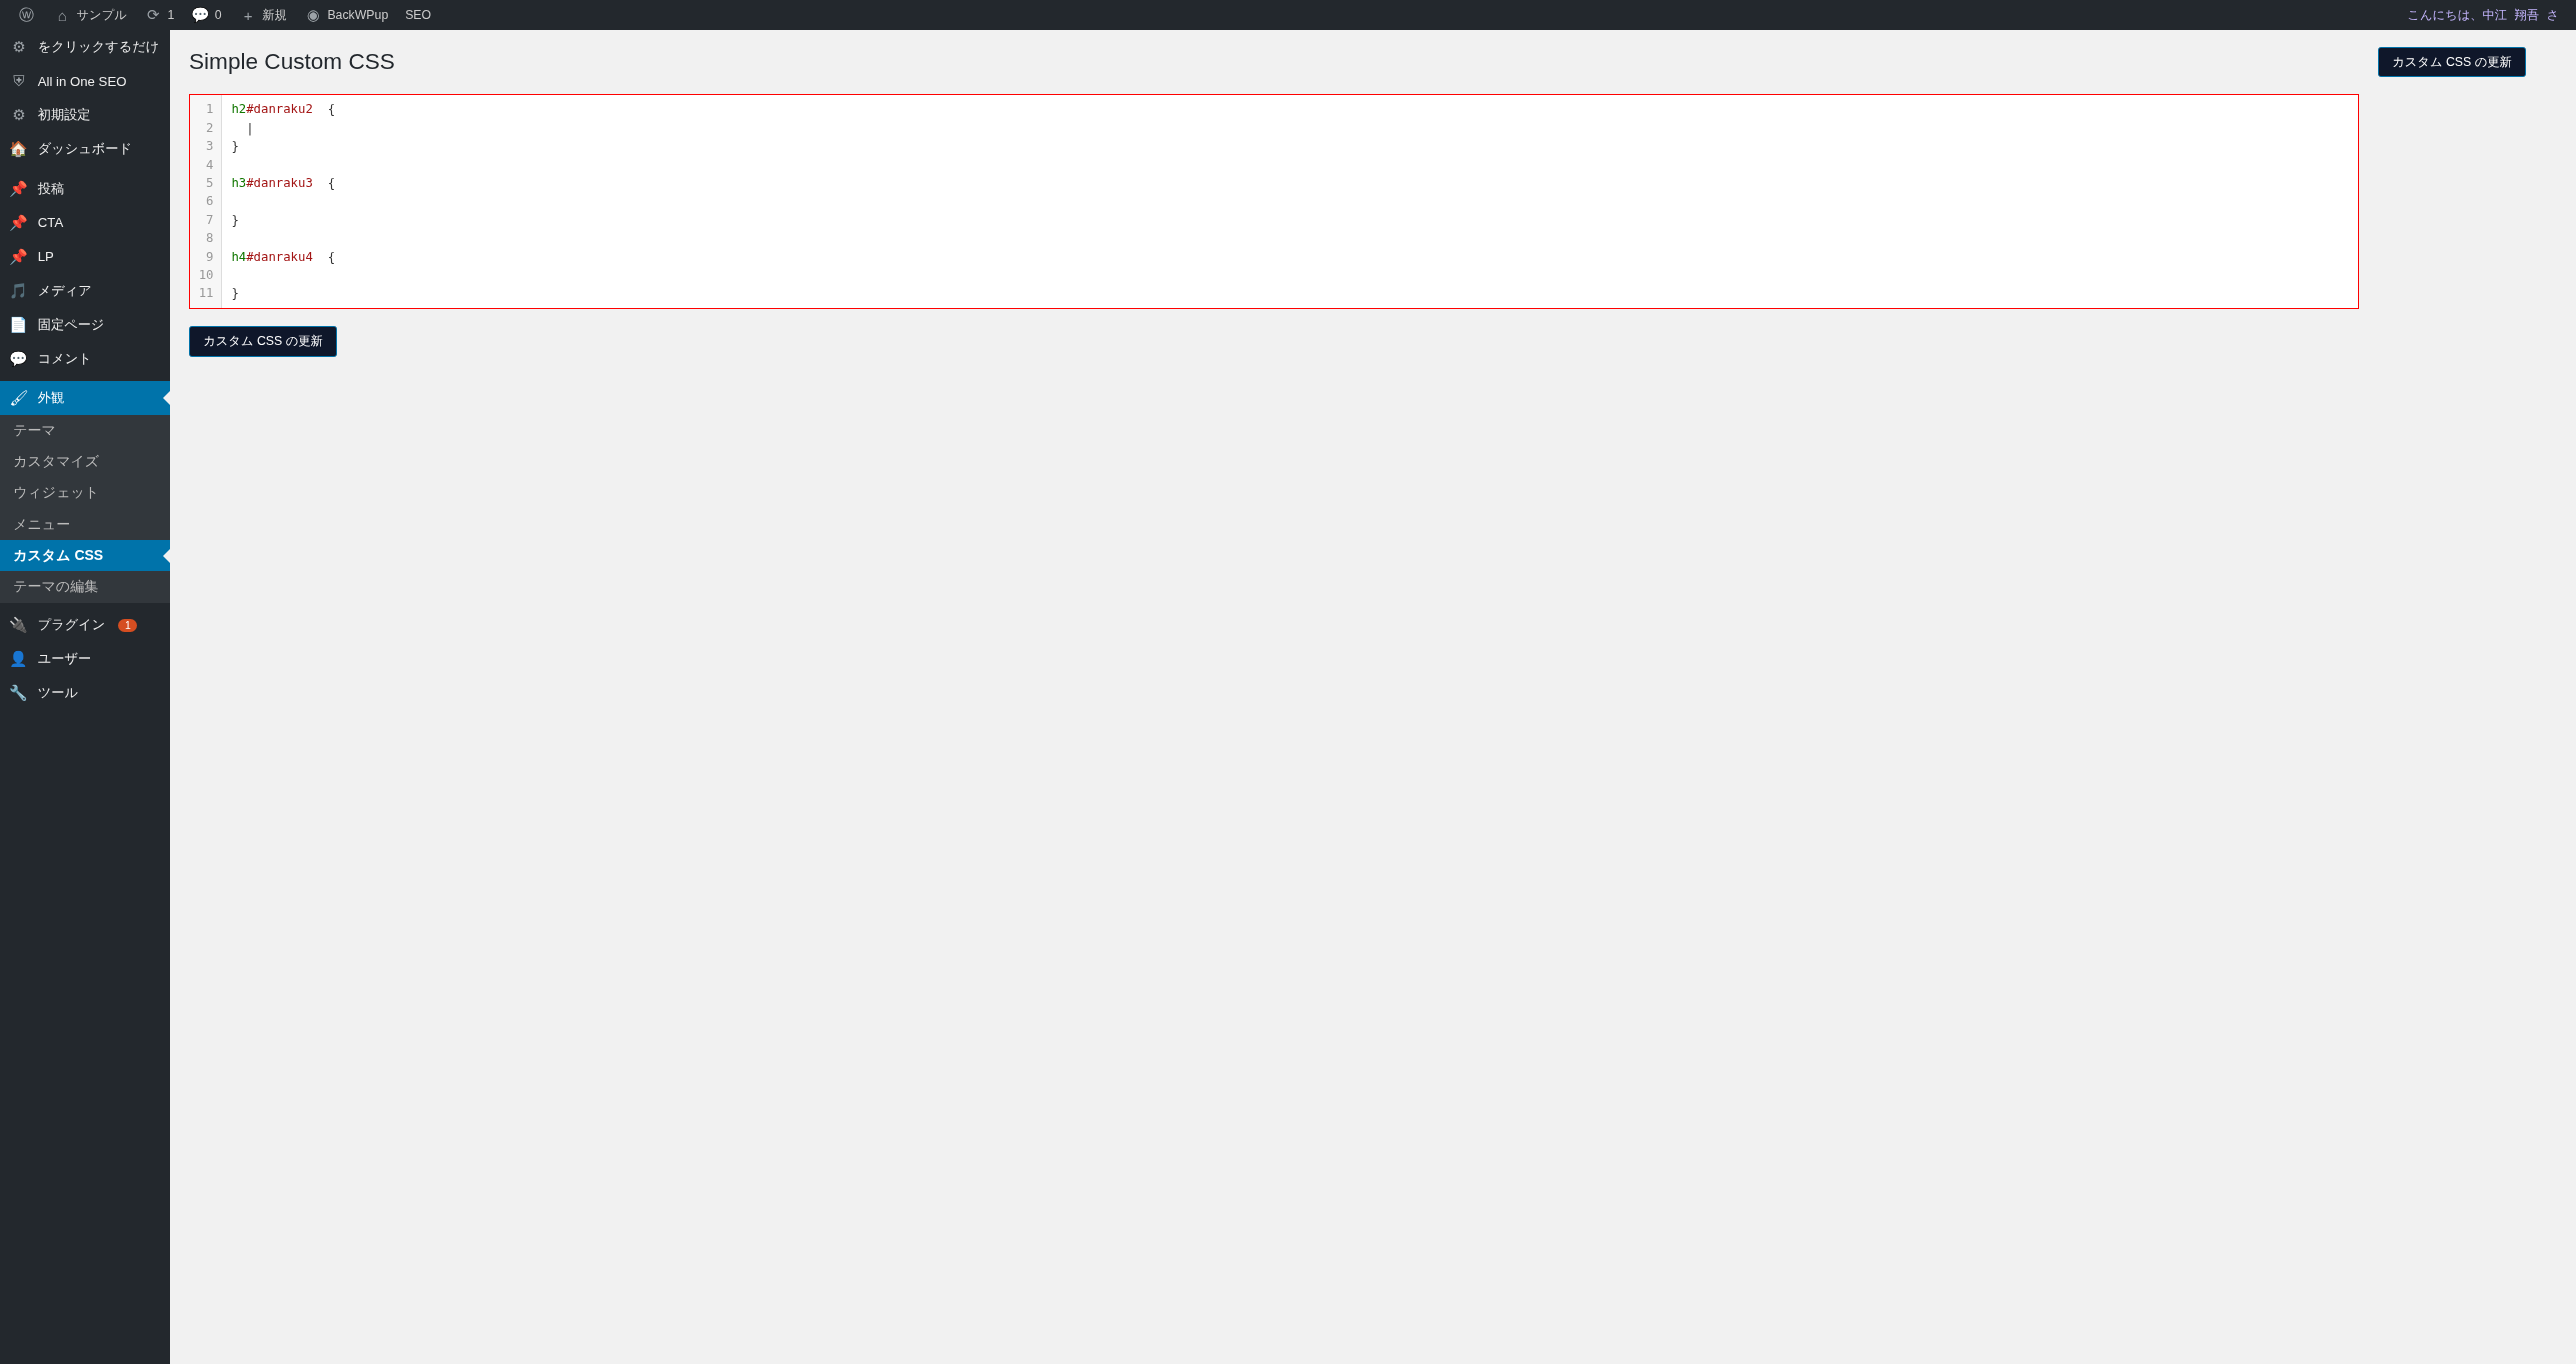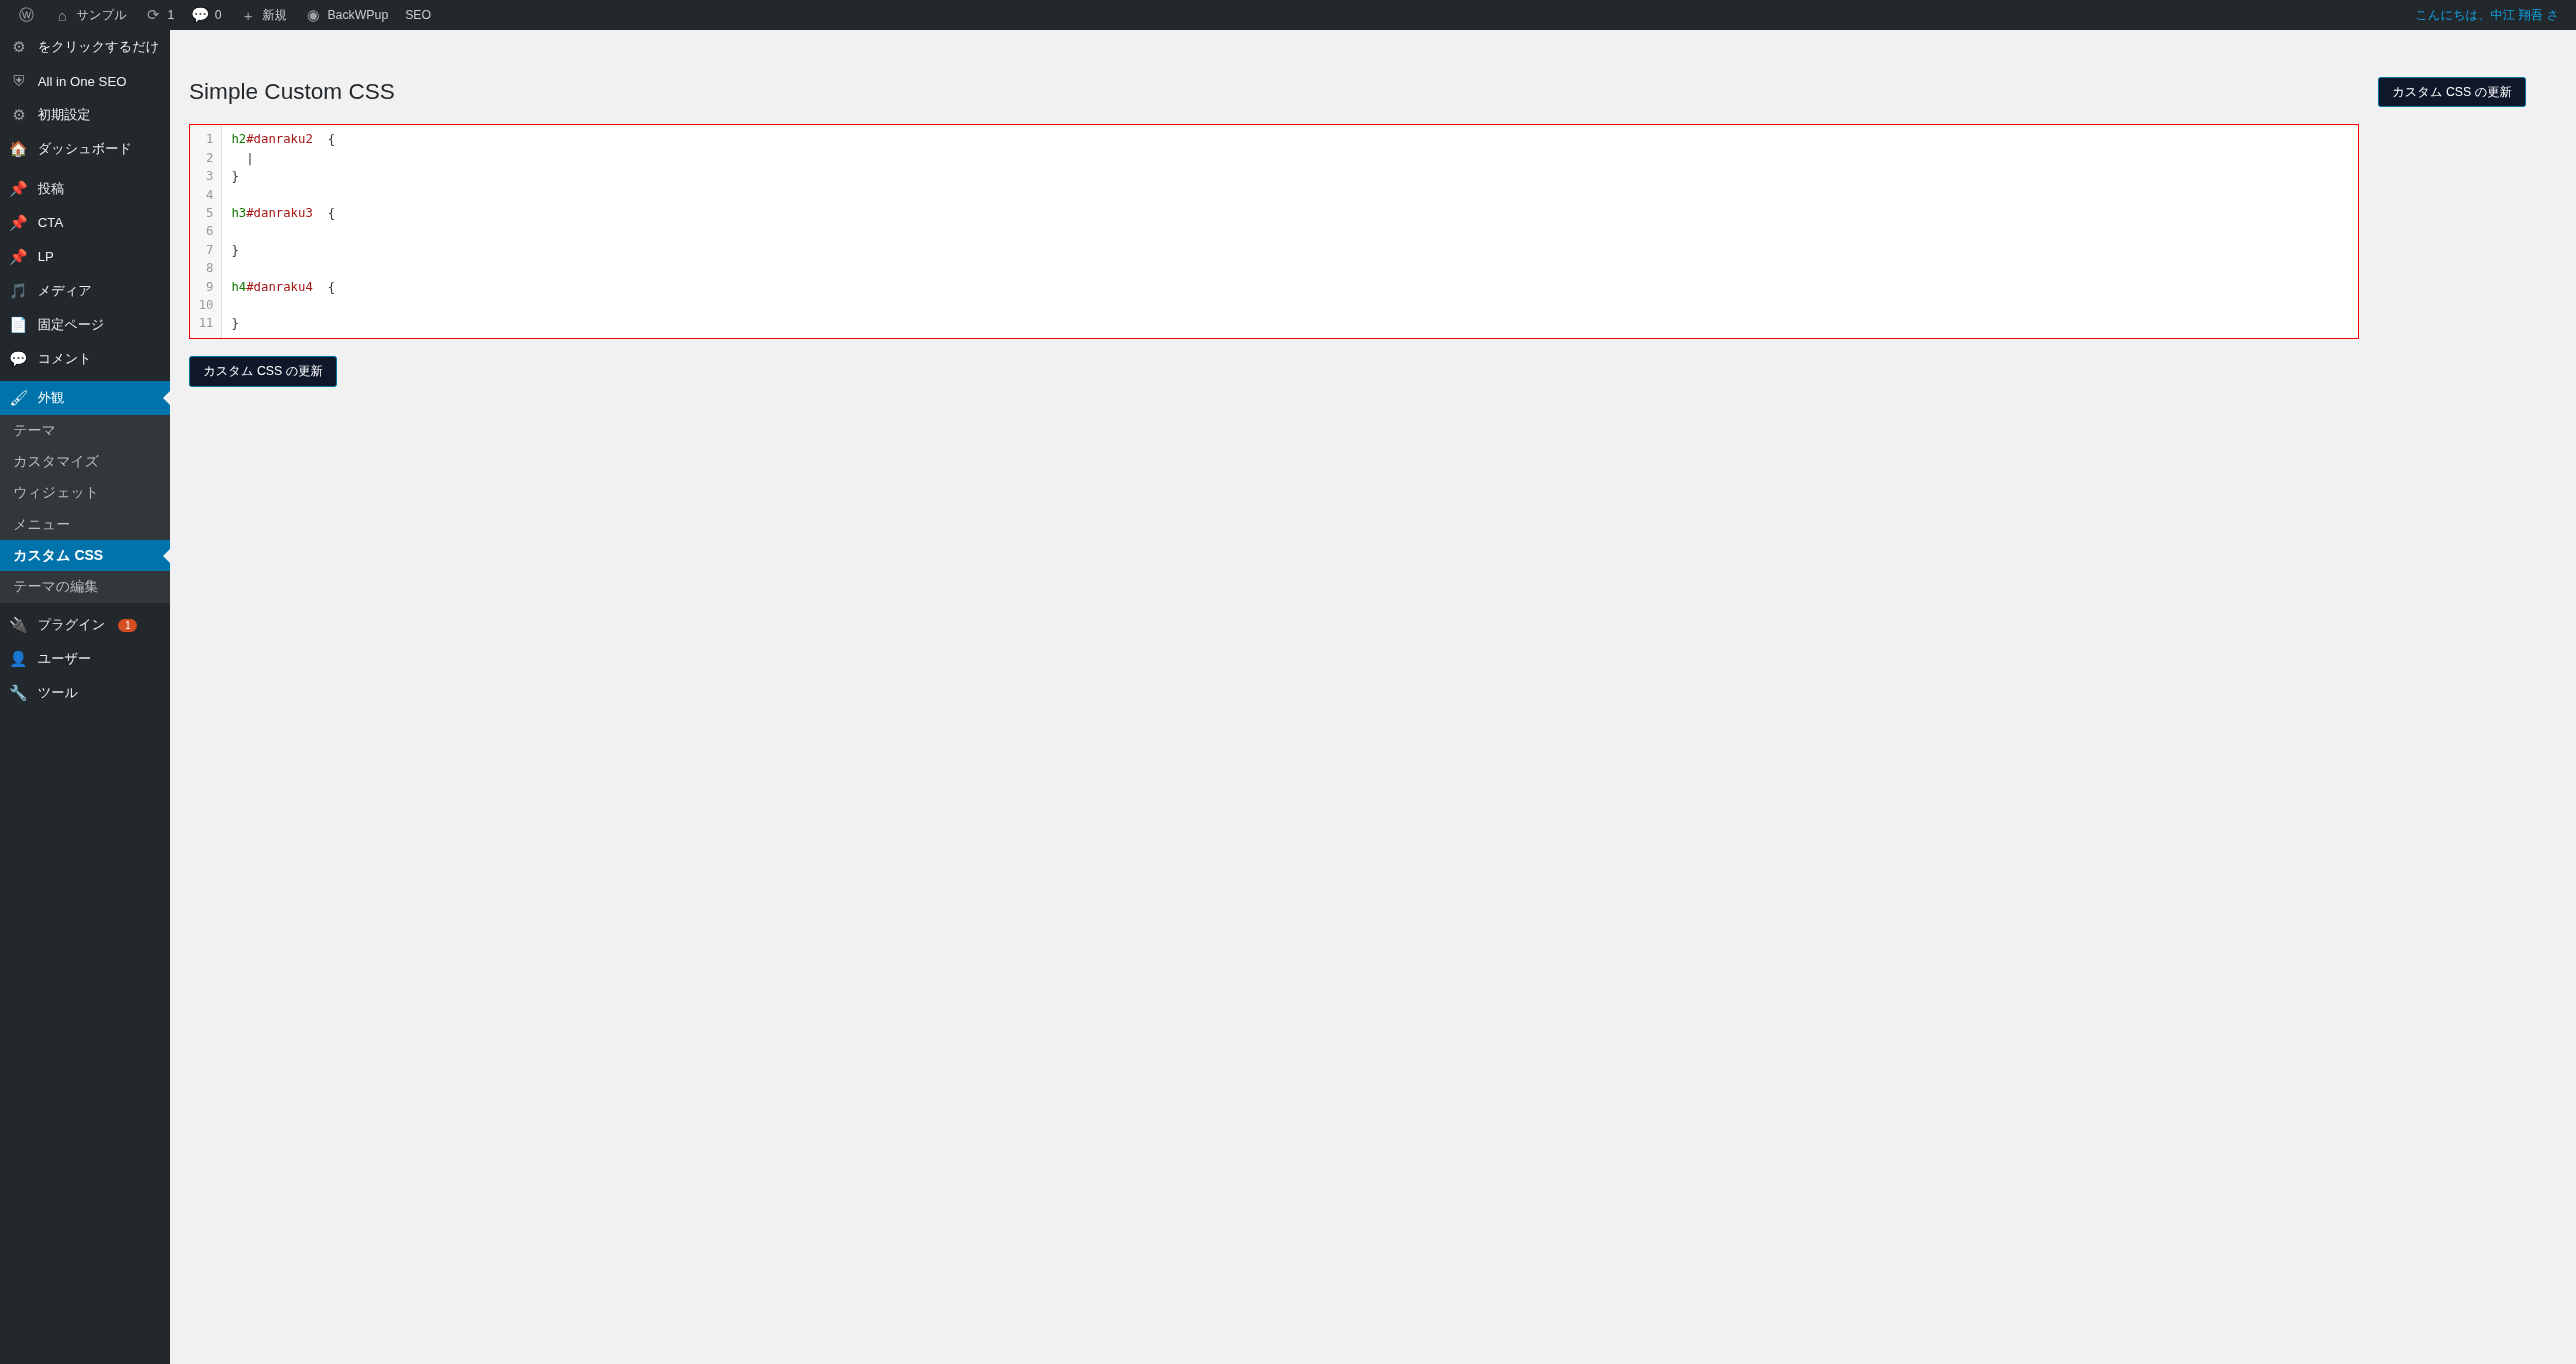--- a/index.html
+++ b/index.html
@@ -1,32 +1,32 @@
 <!DOCTYPE html>
 <html style="font-size:15px"><head>
 <meta charset="utf-8">
 <style>
 * { margin:0; padding:0; box-sizing:border-box; }
 body { font-family:-apple-system,BlinkMacSystemFont,"Segoe UI",sans-serif; font-size:12.3px; background:#f1f1f1; color:#444; }
 .topbar { height:30px; background:#23282d; color:#eee; display:flex; align-items:center; padding:0 9.4px; font-size:12.3px; }
 .topbar-left { display:flex; align-items:center; gap:1.9px; flex:1; }
 .topbar-item { display:flex; align-items:center; gap:4.7px; padding:0 7.5px; height:30px; cursor:pointer; color:#ccc; }
-.topbar-right { margin-left:auto; color:#0ea5e9; padding:0 7.5px; }
+.topbar-right { margin-left:auto; color:#c4b5fd; padding:0 7.5px;font-family:Liberation Mono, monospace; }
 .layout { display:flex; min-height:calc(100vh - 30px); }
 .sidebar { width:170px; background:#23282d; color:#eee; padding-bottom:38px; }
 .menu-item { display:flex; align-items:center; gap:9.4px; padding:7.5px 9.4px; font-size:13.2px; cursor:pointer; color:#eee; }
 .menu-item.small { font-size:14px; padding:6.6px 9.4px 6.6px 13.2px; color:#bbb; background:#32373c; }
 .menu-item.small.active { color:#fff; font-weight:700; }
 .menu-item.active { background:#0073aa; color:#fff; position:relative; }
 .menu-item.active::after { content:""; position:absolute; right:0; top:50%; transform:translateY(-50%); border:7.5px solid transparent; border-right-color:#f1f1f1; }
 .menu-sep { height:5.7px; }
 .ico { width:19px; height:19px; display:flex; align-items:center; justify-content:center; color:#9ca2a7; font-size:15px; }
 .menu-item.active .ico { color:#fff; }
 .badge { background:#d54e21; color:#fff; border-radius:9.4px; padding:0.9px 6.6px; font-size:10.4px; margin-left:3.8px; }
-.main { flex:1; padding:11.3px 19px; display:flex; gap:19px;margin-top:30px; }
+.main { flex:1; padding:11.3px 19px; display:flex; gap:19px; }
 .left-col { flex:1; }
 h1 { font-size:22.6px; font-weight:400; color:#23282d; margin:7.5px 0 19px; }
 .editor-box { border:1.9px solid red; background:#fff; }
 .code-editor { display:flex; font-family:Menlo,Consolas,monospace; font-size:12.3px; }
 .gutter { background:#f7f7f7; border-right:0.9px solid #ddd; color:#999; padding:5.7px 7.5px 5.7px 3.8px; text-align:right; min-width:32px; }
 .gutter div { height:18.4px; line-height:18.4px; }
 .code { padding:5.7px 9.4px; flex:1; }
 .code div { height:18.4px; line-height:18.4px; white-space:pre; }
 .tag { color:#170; }
 .sel { color:#a31515; }

